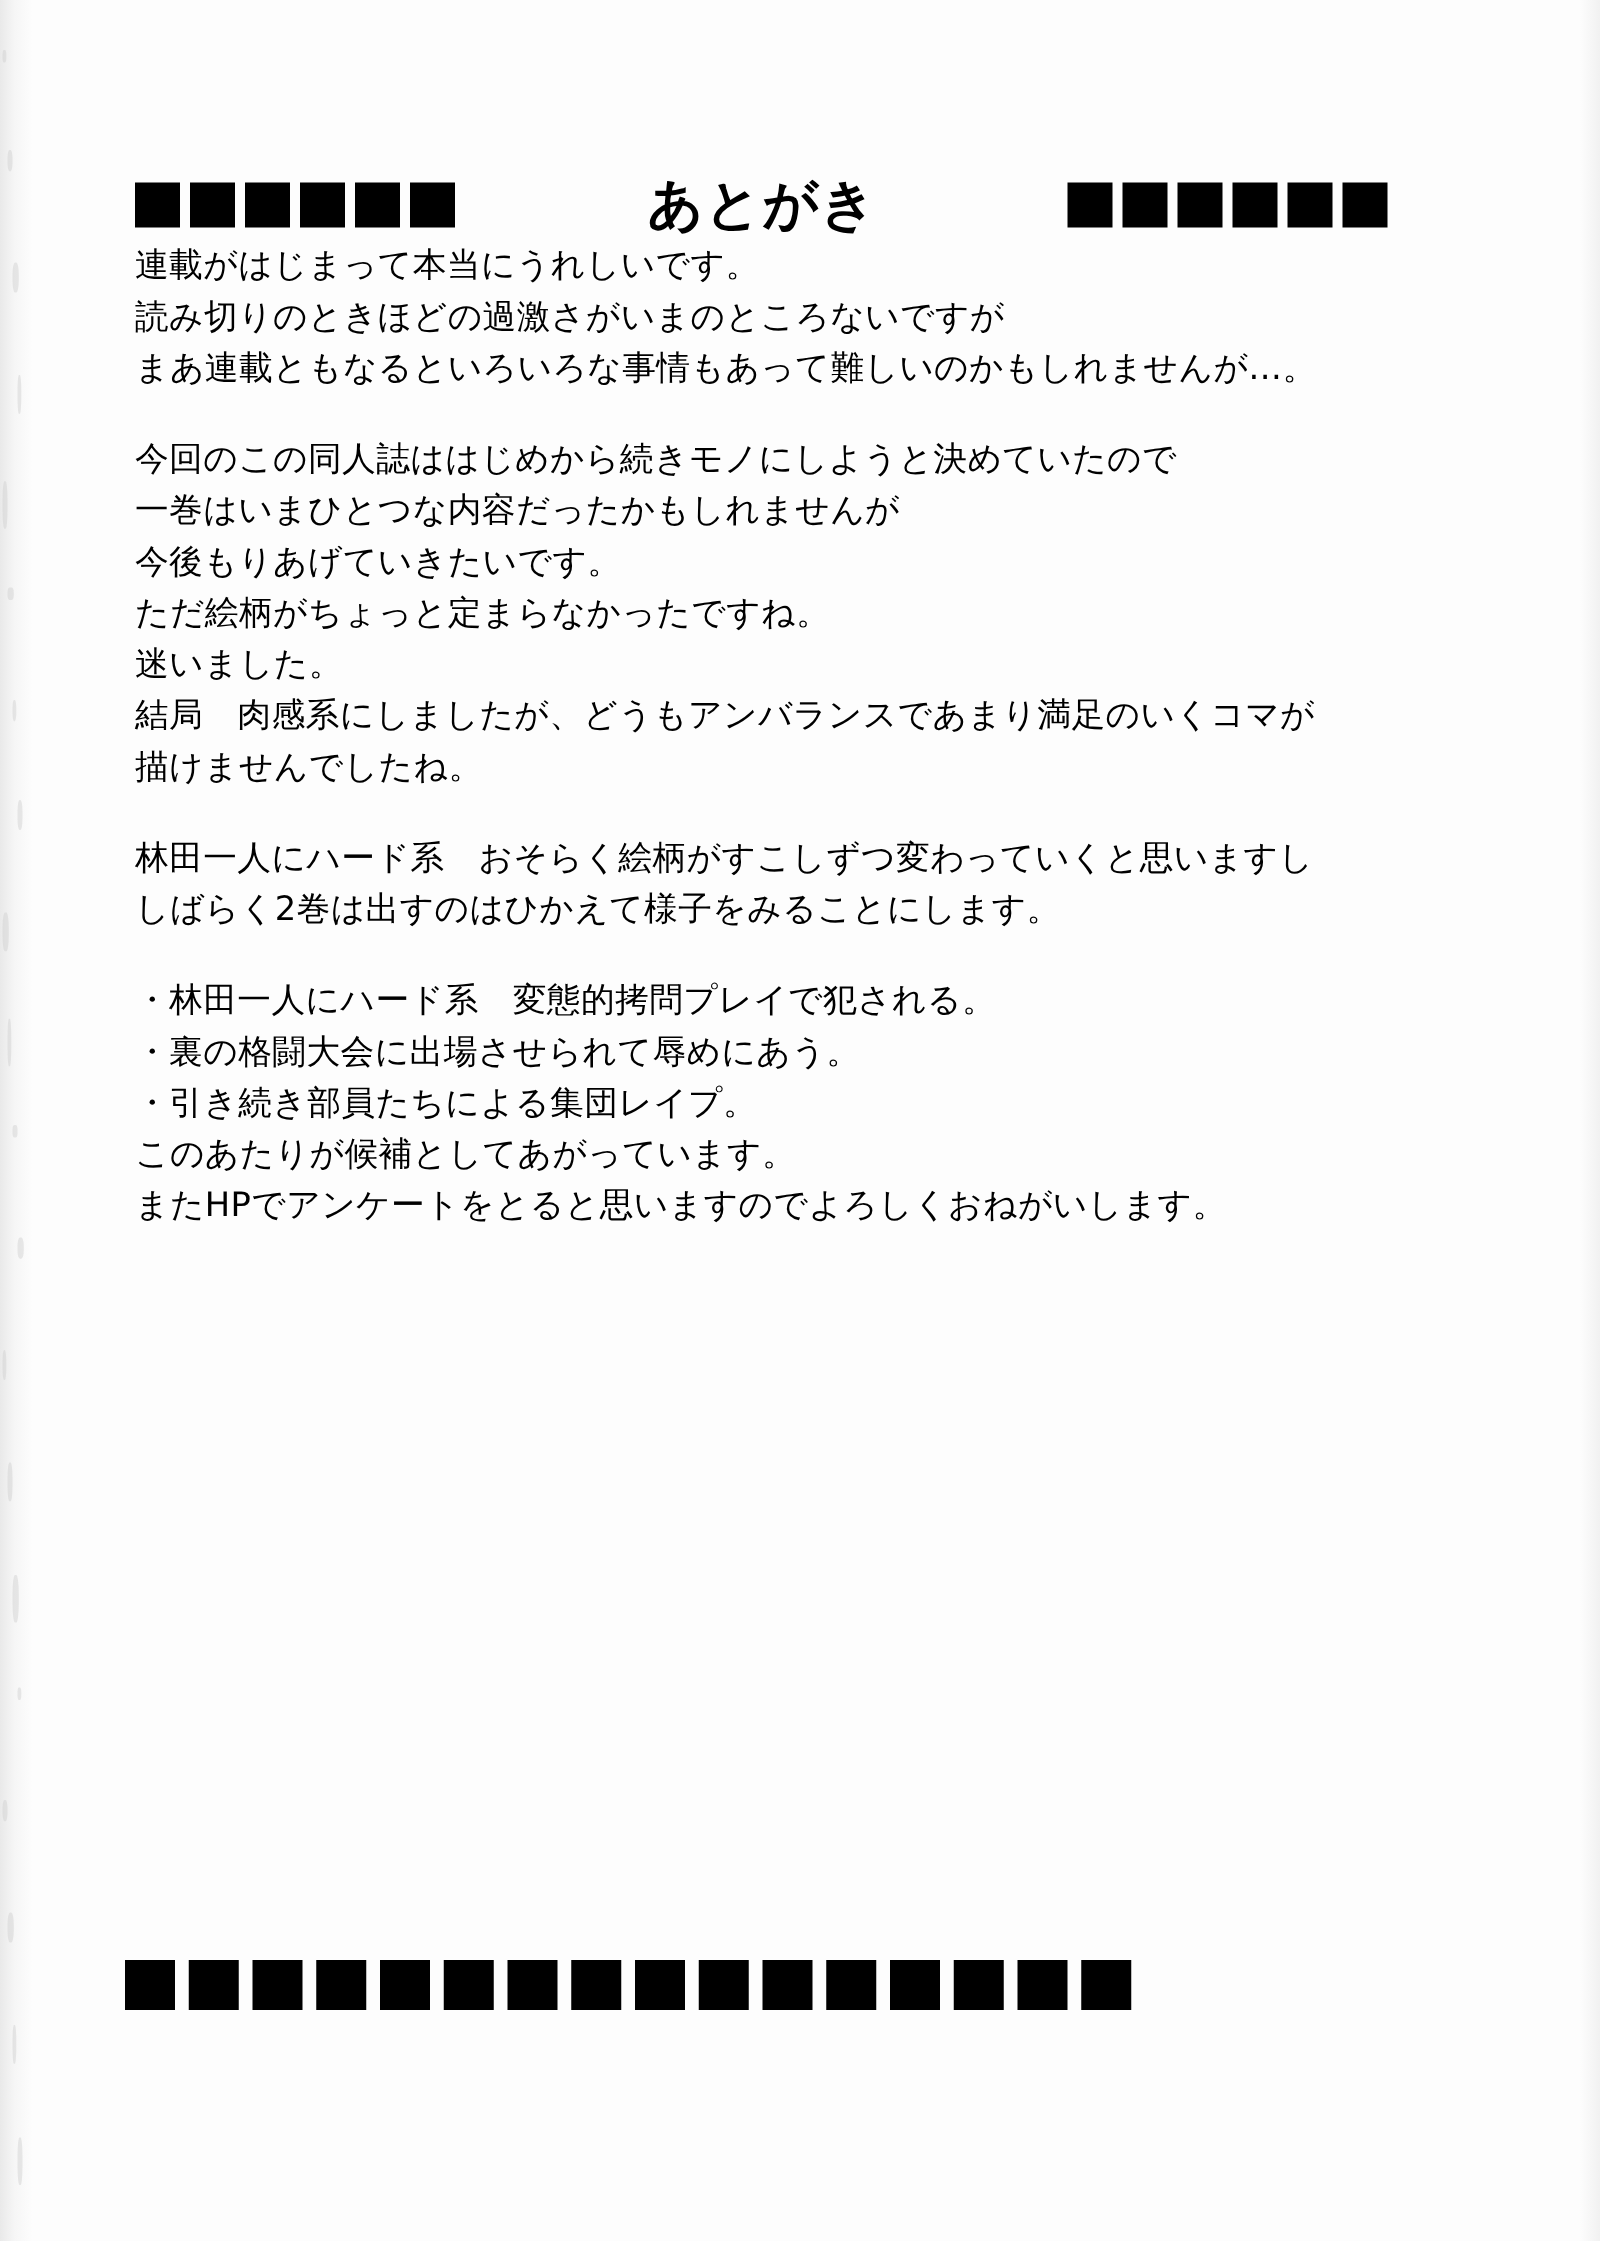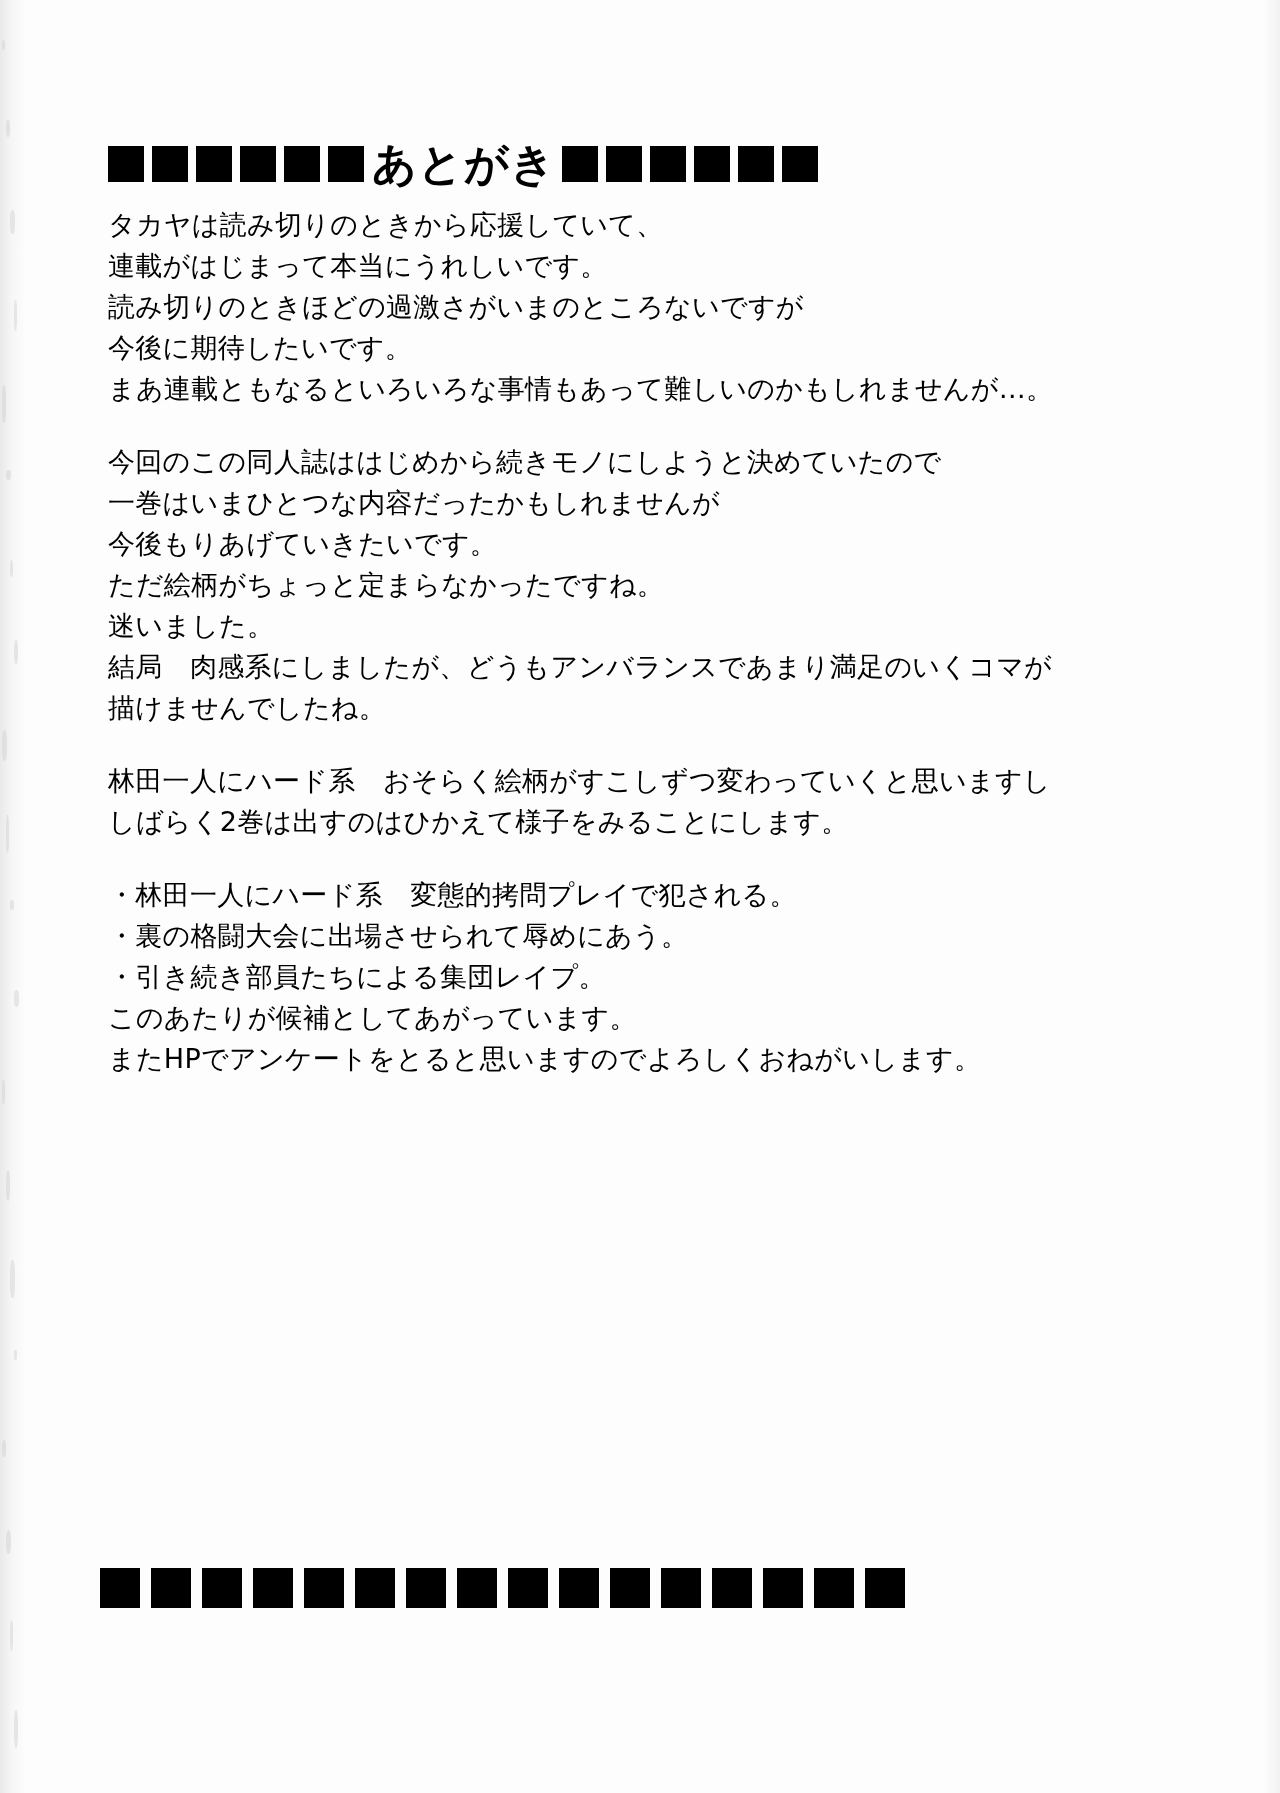--- a/index.html
+++ b/index.html
@@ -49,21 +49,22 @@
     left: 108px;
     top: 140px;
     width: 1010px;
   }
 
   
   .heading {
     display: flex;
     align-items: center;
     height: 48px;
-    margin-bottom: 16px;
+    margin-bottom: 4px;
+    justify-content: space-between;
   }
   .sq {
     width: 36px;
     height: 36px;
     background: #000;
     margin-right: 8px;
     flex: 0 0 auto;
   }
   .heading-text {
     font-size: 44px;
@@ -150,24 +151,22 @@
         <span class="sq"></span>
         <span class="sq"></span>
         <span class="sq"></span>
         <span class="sq"></span>
         <span class="sq"></span>
       </span>
   </div>
 
   <div class="body">
       <div class="para">
-        <div class="line">タカヤは読み切りのときから応援していて、</div>
         <div class="line">連載がはじまって本当にうれしいです。</div>
         <div class="line">読み切りのときほどの過激さがいまのところないですが</div>
-        <div class="line">今後に期待したいです。</div>
         <div class="line">まあ連載ともなるといろいろな事情もあって難しいのかもしれませんが…。</div>
       </div>
       <div class="para">
         <div class="line">今回のこの同人誌ははじめから続きモノにしようと決めていたので</div>
         <div class="line">一巻はいまひとつな内容だったかもしれませんが</div>
         <div class="line">今後もりあげていきたいです。</div>
         <div class="line">ただ絵柄がちょっと定まらなかったですね。</div>
         <div class="line">迷いました。</div>
         <div class="line">結局　肉感系にしましたが、どうもアンバランスであまり満足のいくコマが</div>
         <div class="line">描けませんでしたね。</div>

